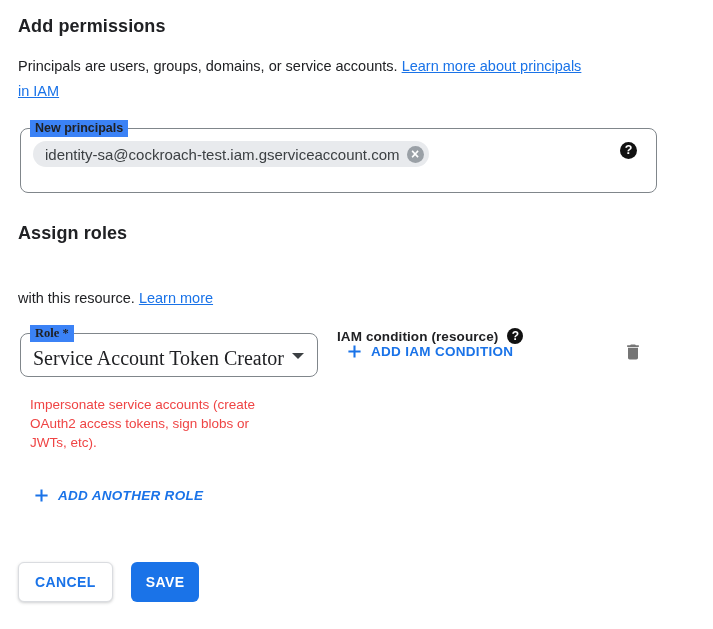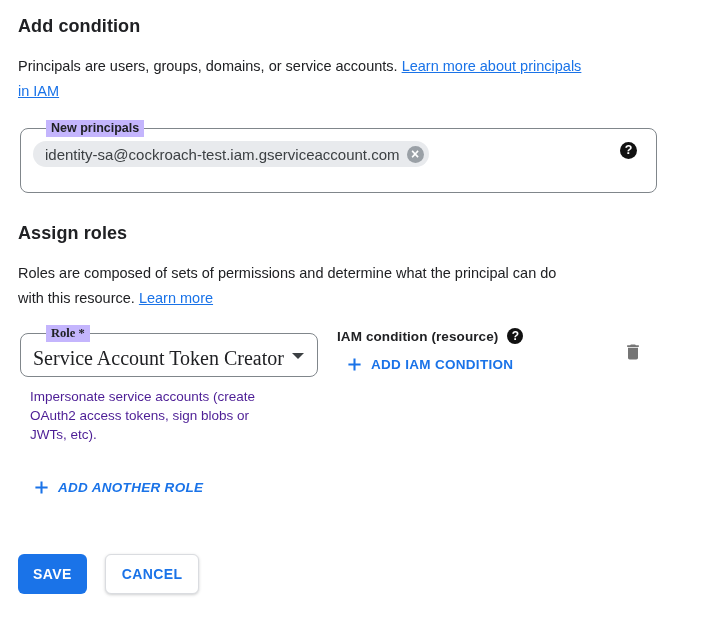--- a/index.html
+++ b/index.html
@@ -16,21 +16,21 @@
     letter-spacing: .1px;
   }
   p.body-text { margin-top: 17px; font-size: 14.5px; line-height: 25px; color: #202124; }
   a.text-link { color: #1a73e8; text-decoration: underline; cursor: pointer; }
 
   
   .outlined-field {
     position: relative; border: 1px solid #80868b; border-radius: 8px; background: #fff;
   }
   .notch-label {
-    position: absolute; top: -9px; left: 25px; background: #c4b5fd; padding: 0 5px;
+    position: absolute; top: -9px; left: 9px; background: #3b82f6; padding: 0 5px;
     font-size: 12.5px; line-height: 17px; font-weight: 700; color: #202124; white-space: nowrap;
   }
   .principals-field { margin-left: 2px; margin-top: 24px; width: 637px; height: 65px; }
   .chip-row { padding: 12px 0 0 12px; display: flex; align-items: flex-start; }
   .chip {
     display: inline-flex; align-items: center; gap: 7px;
     background: #e8eaed; border-radius: 14px; height: 26px; padding: 0 5px 0 12px;
     font-size: 15px; color: #3c4043; max-width: 560px; white-space: nowrap;
   }
   .chip-close {
@@ -60,67 +60,67 @@
   }
   .iam-col { margin-left: 19px; margin-top: -5px; }
   .iam-label-row { display: flex; align-items: center; gap: 9px; }
   .iam-label { font-size: 13.5px; font-weight: 700; color: #202124; letter-spacing: .1px; }
   .iam-label-row .help-badge { width: 16px; height: 16px; line-height: 16px; font-size: 12px; }
   .blue-action {
     display: inline-flex; align-items: center; gap: 9px; cursor: pointer;
     color: #1a73e8; font-size: 13.5px; font-weight: 700; letter-spacing: .3px;
     background: none; border: none; font-family: inherit;
   }
-  .add-iam { margin-top: 13px; margin-left: 10px; }
+  .add-iam { margin-left: 10px; }
   .plus-icon { display: inline-block; width: 15px; height: 15px; flex: none; }
   .trash-button {
     margin-left: auto; margin-right: 52px; margin-top: 9px;
     background: none; border: none; cursor: pointer; padding: 0; line-height: 0;
   }
   .role-helper {
-    margin: 10px 0 0 12px; width: 312px;
-    font-size: 13.5px; line-height: 19px; color: #4c1d95; white-space: pre-line;
+    margin: 18px 0 0 12px; width: 312px;
+    font-size: 13.5px; line-height: 19px; color: #ef4444; white-space: pre-line;
   }
   .add-another { margin-top: 36px; margin-left: 16px; font-style: italic; }
 
   
   .actions { display: flex; gap: 18px; margin-top: 55px; }
   .btn {
     height: 40px; border-radius: 6px; font-family: inherit;
     font-size: 14px; font-weight: 700; letter-spacing: .4px; cursor: pointer;
   }
   .btn-save { background: #1a73e8; color: #fff; border: none; padding: 0 15px; }
   .btn-cancel {
     background: #fff; color: #1a73e8; border: 1px solid #dadce0; padding: 0 16px;
     box-shadow: 0 1px 3px rgba(60,64,67,.25);
   }
 </style>
 </head>
 <body>
 
 <div class="container">
 
-  <h1 class="page-title">Add condition</h1>
+  <h1 class="page-title">Add permissions</h1>
 
   <p class="body-text"><span>Principals are users, groups, domains, or service accounts. </span><a class="text-link">Learn more about principals</a><br><a class="text-link">in IAM</a></p>
 
   <div class="outlined-field principals-field">
     <span class="notch-label">New principals</span>
     <div class="chip-row">
       <span class="chip">
         <span>identity-sa@cockroach-test.iam.gserviceaccount.com</span>
         <span class="chip-close">×</span>
       </span>
     </div>
     <span class="help-badge field-help">?</span>
   </div>
 
   <h2 class="section-title">Assign roles</h2>
 
-  <p class="body-text"><span>Roles are composed of sets of permissions and determine what the principal can do</span><br><span>with this resource. </span><a class="text-link">Learn more</a></p>
+  <p class="body-text"><br><span>with this resource. </span><a class="text-link">Learn more</a></p>
 
   <div class="role-row">
 
     <div class="outlined-field role-field">
       <span class="notch-label">Role *</span>
       <div class="role-value">Service Account Token Creator</div>
       <span class="dropdown-caret"></span>
     </div>
 
     <div class="iam-col">
@@ -148,17 +148,17 @@
 JWTs, etc).</div>
 
   <button class="blue-action add-another">
     <svg class="plus-icon" viewBox="0 0 16 16">
         <path d="M8 1.5v13M1.5 8h13" stroke="#1a73e8" stroke-width="2.2" fill="none"></path>
       </svg>
     <span>ADD ANOTHER ROLE</span>
   </button>
 
   <div class="actions">
+    <button class="btn btn-cancel">CANCEL</button>
     <button class="btn btn-save">SAVE</button>
-    <button class="btn btn-cancel">CANCEL</button>
   </div>
 
 </div>
 
 </body></html>

